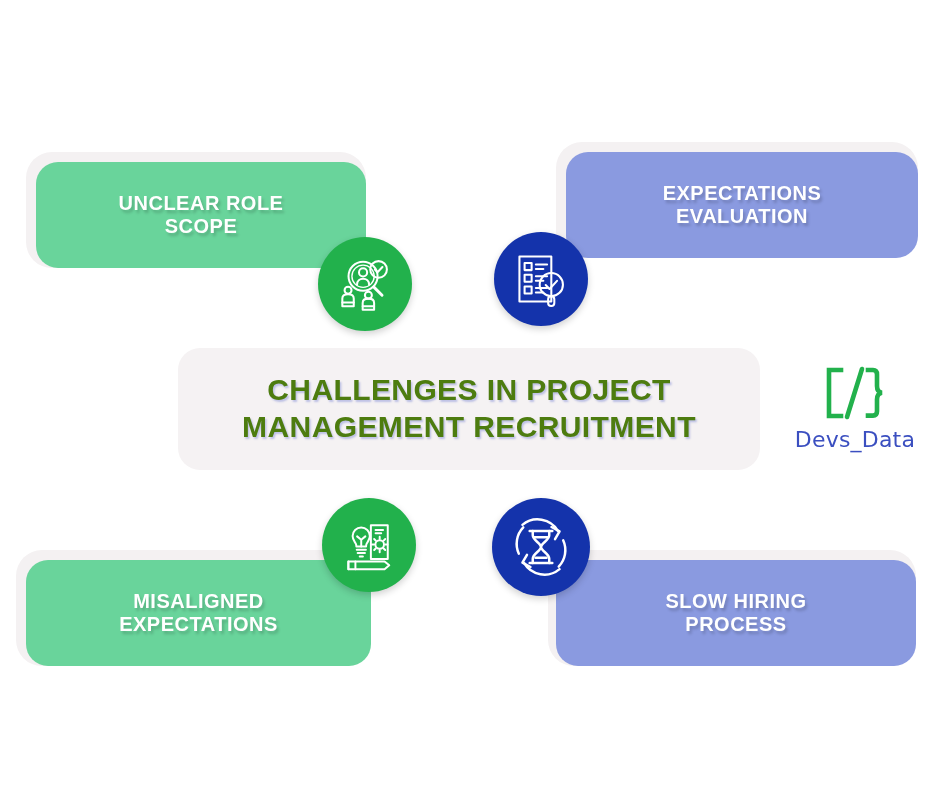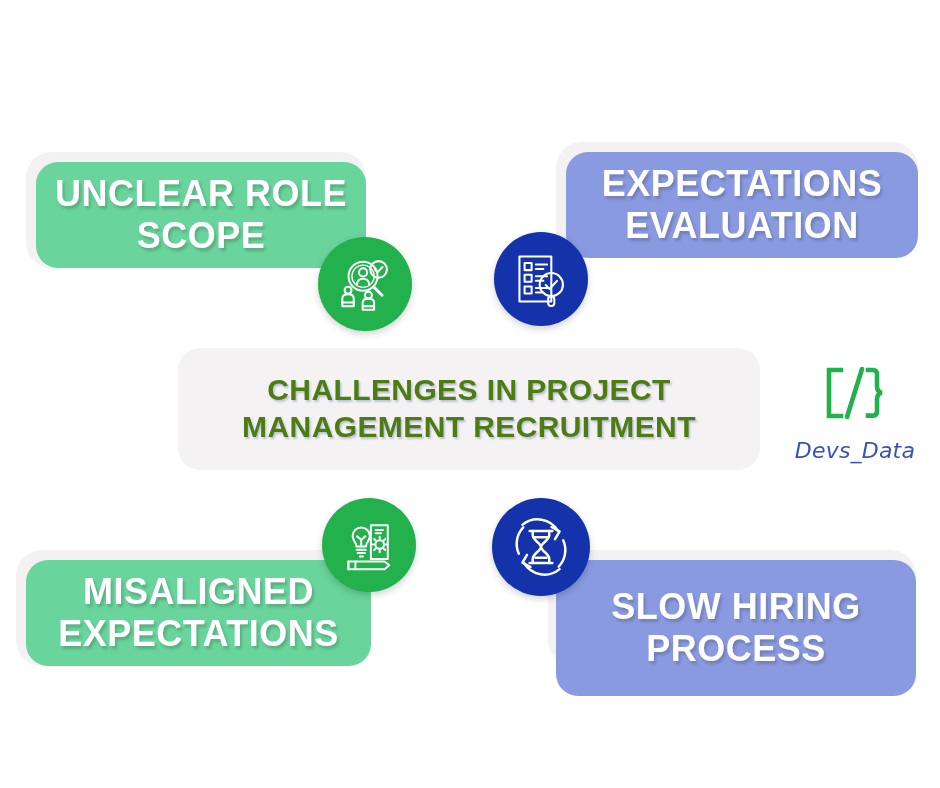--- a/index.html
+++ b/index.html
@@ -26,21 +26,21 @@
     display:flex;
     align-items:center;
     justify-content:center;
     text-align:center;
     box-sizing:border-box;
     padding:6px 18px;
   }
   .pill .label{
     color:#ffffff;
     font-weight:bold;
-    font-size:36px;
+    font-size:20px;
     line-height:1.16;
     letter-spacing:.5px;
     text-shadow:2px 3px 3px rgba(0,0,0,.18);
     white-space:pre-line;
   }
 
   
   .badge{
     position:absolute;
     border-radius:50%;
@@ -74,26 +74,25 @@
 
   
   #logo{
     position:absolute;
     left:780px;top:366px;width:150px;height:100px;
     display:flex;flex-direction:column;
     align-items:center;justify-content:flex-start;
   }
   #logo-mark{width:78px;height:54px;}
   #logo-text{
-    margin-top:18px;
+    margin-top:7px;
     color:#3b4fc0;
     font-size:22px;
     letter-spacing:.2px;
     font-family:"DejaVu Sans", sans-serif;
-    font-style:italic;
   }
 </style>
 </head>
 <body>
 
 <div id="canvas">
 
   <div class="plate" style="left:26px;top:152px;width:340px;height:116px;"></div>
   <div class="pill" style="left:36px;top:162px;width:330px;height:106px;background:#69d49b;">
     <div class="label">UNCLEAR ROLE
@@ -188,21 +187,21 @@
         <circle cx="43.4" cy="31.5" r="4.6"></circle>
         <path d="M43.4 23.2v2.4M43.4 37.4v2.4M35.1 31.5h2.4M49.3 31.5h2.4M37.5 25.6l1.7 1.7M47.6 35.7l1.7 1.7M49.3 25.6l-1.7 1.7M39.2 35.7l-1.7 1.7"></path>
 
         <path d="M10 49.5h38.6l5 4.2-5 4.2H10z"></path>
         <path d="M10 49.5v8.4M17.5 49.5v8.4"></path>
       </svg>
     </span>
   </div>
 
   <div class="plate" style="left:548px;top:550px;width:368px;height:116px;"></div>
-  <div class="pill" style="left:556px;top:560px;width:360px;height:136px;background:#8a9ae0;">
+  <div class="pill" style="left:556px;top:560px;width:360px;height:106px;background:#8a9ae0;">
     <div class="label">SLOW HIRING
 PROCESS</div>
   </div>
 
   <div class="badge" style="left:492px;top:498px;width:98px;height:98px;background:#1433ab;">
     <span>
       <svg width="66" height="66" viewBox="0 0 64 64" fill="none" stroke="#ffffff" stroke-width="2.4" stroke-linecap="round" stroke-linejoin="round">
 
         <path d="M10.5 38.5A23 23 0 0 1 14.8 13"></path>
         <path d="M14 10.5A23 23 0 0 1 48.5 16.5"></path>

